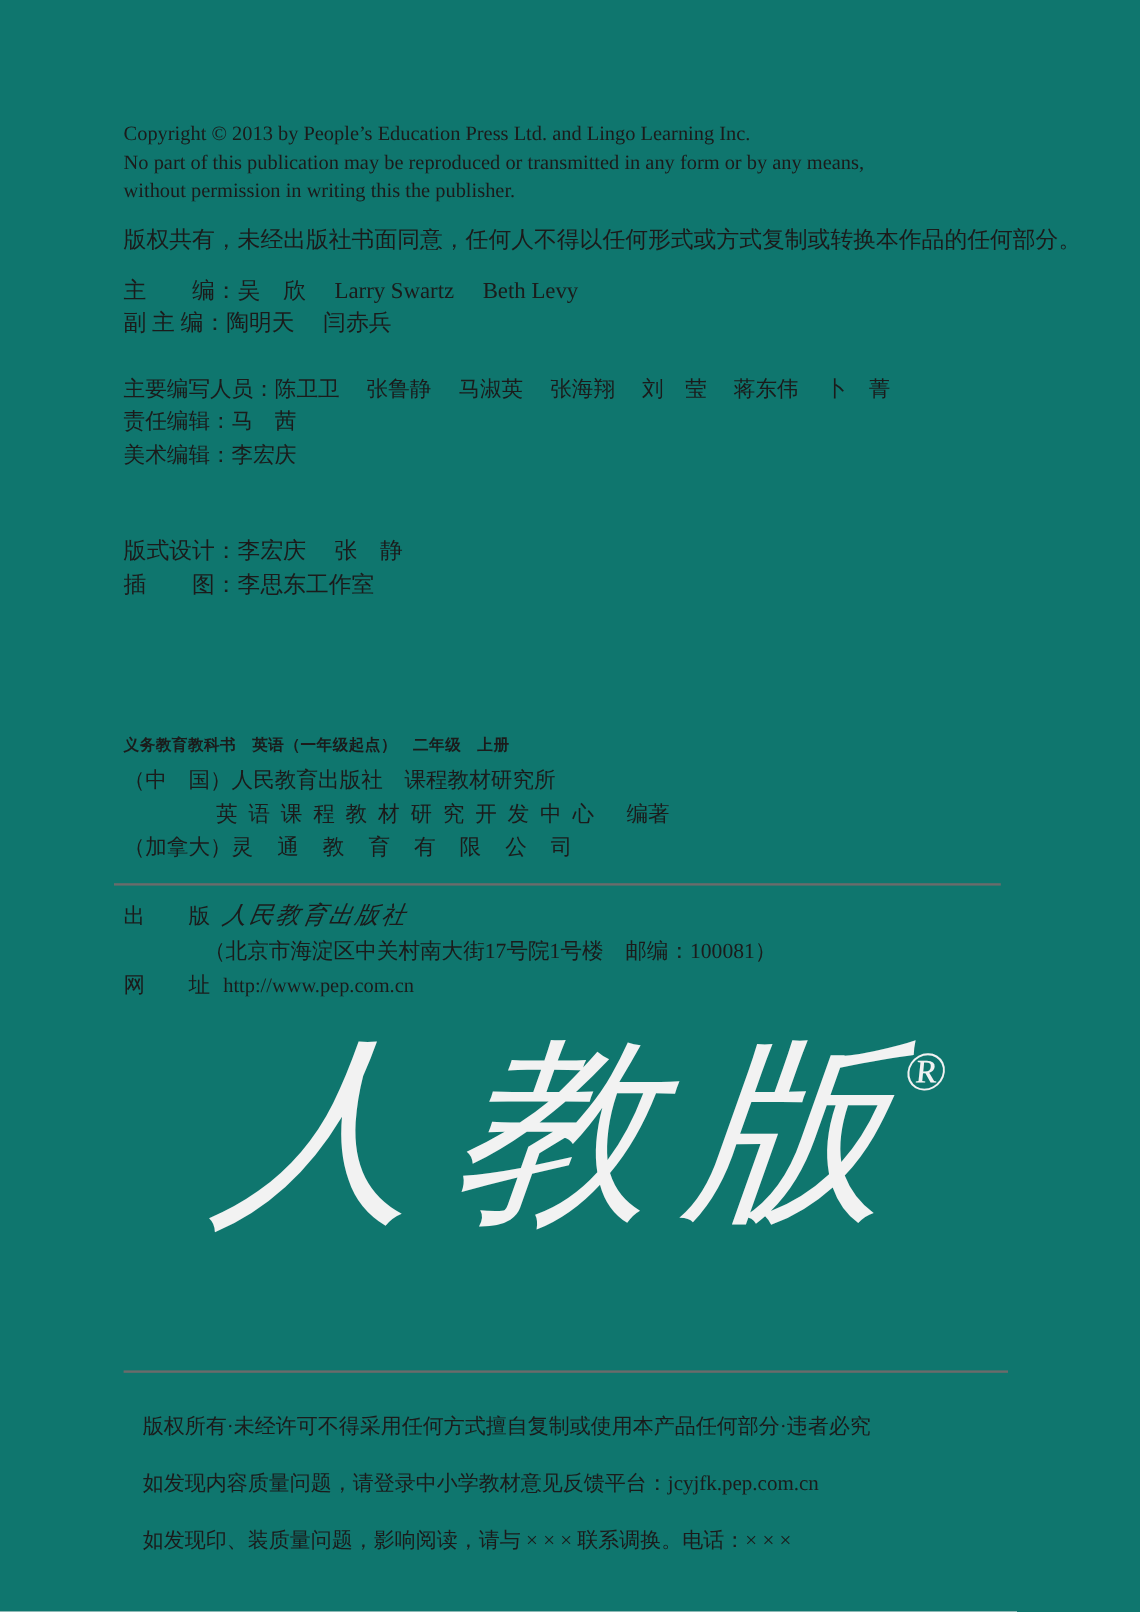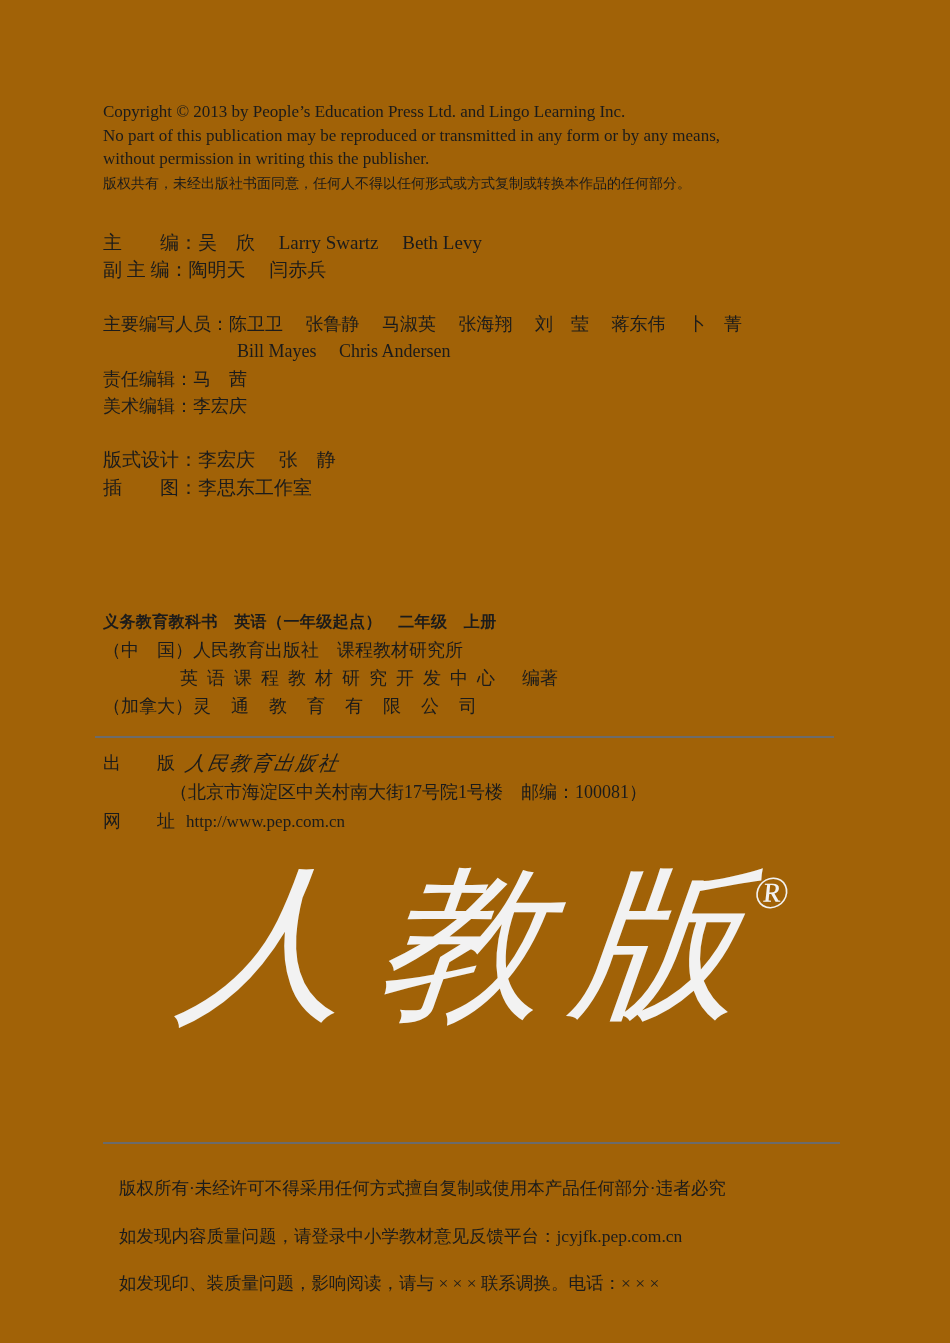--- a/index.html
+++ b/index.html
@@ -1,51 +1,51 @@
 <!DOCTYPE html>
 <html><head>
 <meta charset="utf-8">
 <style>
   html,body{margin:0;padding:0;background:#e8e8e8;}
   .page{
     position:relative;
     width:950px;height:1343px;
     margin:0 auto;
-    background:#a16207;
+    background:#0f766e;
     color:#1b1b1b;
     font-family:"Liberation Serif","DejaVu Serif",serif;
     overflow:hidden;
   }
   .abs{position:absolute;left:103px;}
 
   
   .copyright-en{top:100px;font-size:17px;line-height:23.5px;width:760px;}
   .copyright-en p{margin:0;}
 
   
-  .copyright-zh{top:175px;font-size:14px;margin:0;width:800px;}
+  .copyright-zh{top:187px;font-size:19px;margin:0;width:800px;}
 
   
   .editors{top:229px;font-size:19px;line-height:27px;}
   .row{display:flex;}
   .lbl{white-space:pre;}
   .val{white-space:pre;text-align:right;}
 
   
   .staff{top:311px;font-size:18px;line-height:27.4px;}
   .indent-names{padding-left:134px;}
 
   
   .design{top:446px;font-size:19px;line-height:28px;}
 
   
   .book{top:608px;font-size:18px;line-height:28px;}
   .book-title{
-    font-family:Liberation Sans, sans-serif;
-    font-weight:600;font-size:16px;letter-spacing:.4px;
+    font-family:Liberation Mono, monospace;
+    font-weight:600;font-size:13px;letter-spacing:.4px;
     margin:0 0 4px 0;
   }
   .book p{margin:0;}
   .book-line3{padding-left:77px;}
   .sp9{letter-spacing:9px;}
   .sp20{letter-spacing:20px;}
 
   .rule{position:absolute;height:2px;background:#6b6b6b;}
   .rule-1{top:736px;left:95px;width:739px;}
   .rule-2{top:1142px;left:103px;width:737px;}
@@ -103,23 +103,20 @@
       <span class="lbl">副 主 编：</span>
       <span class="val">陶明天　 闫赤兵</span>
     </div>
   </section>
 
   <section class="abs staff">
     <div class="row">
       <span class="lbl">主要编写人员：</span>
       <span class="val">陈卫卫　 张鲁静　 马淑英　 张海翔　 刘　莹　 蒋东伟　 卜　菁</span>
     </div>
-    <div class="row indent-names">
-      <span class="val">Bill Mayes　 Chris Andersen</span>
-    </div>
     <div class="row">
       <span class="lbl">责任编辑：</span>
       <span class="val">马　茜</span>
     </div>
     <div class="row">
       <span class="lbl">美术编辑：</span>
       <span class="val">李宏庆</span>
     </div>
   </section>
 

